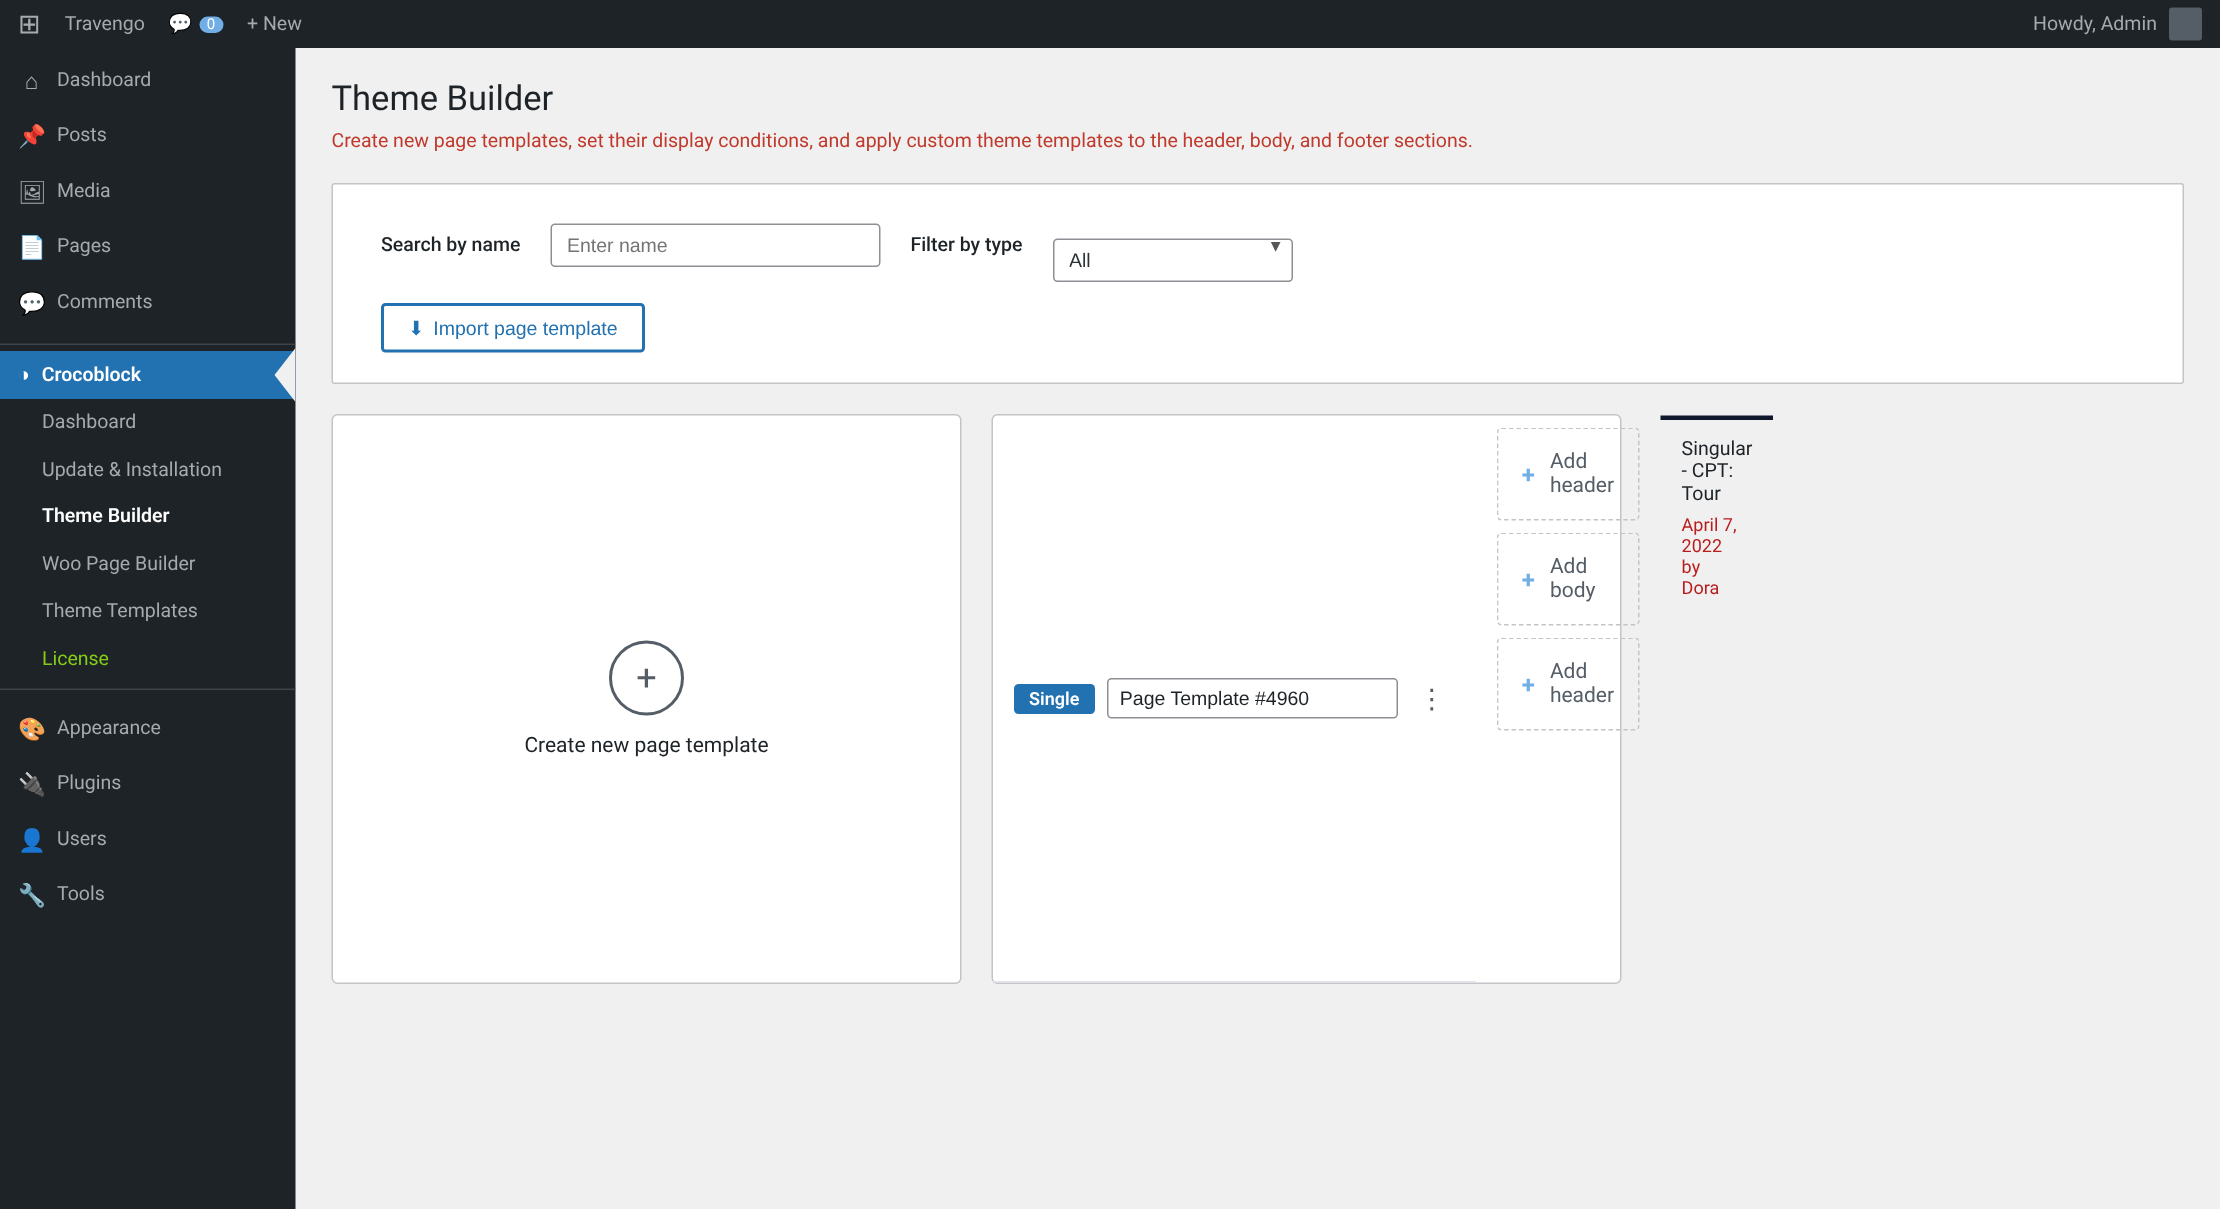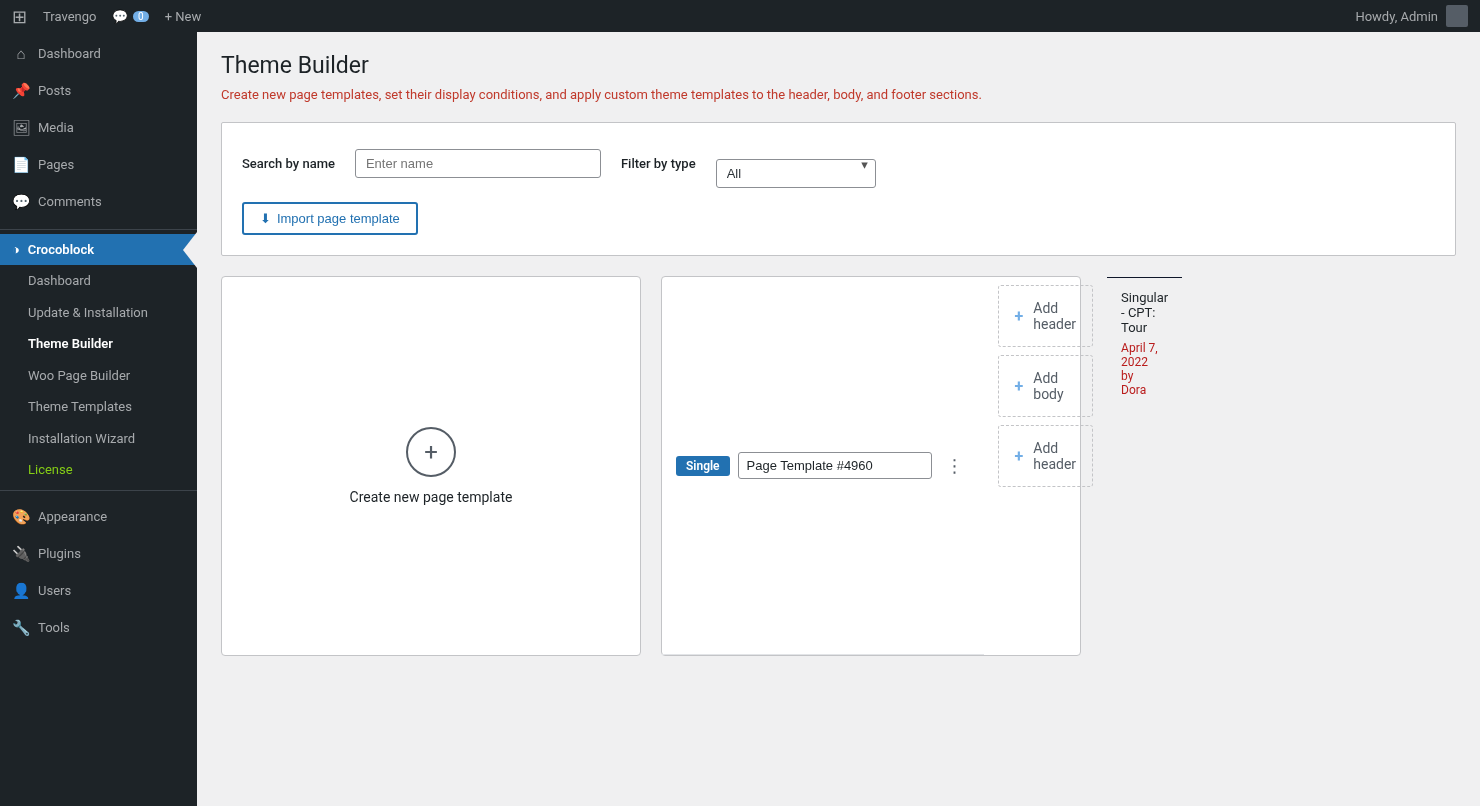--- a/index.html
+++ b/index.html
@@ -97,32 +97,32 @@
       color: #c0392b;
       font-size: 13px;
       margin-bottom: 20px;
     }
 
     
     .filter-bar {
       background: #fff;
       border: 1px solid #c3c4c7;
       border-radius: 2px;
-      padding: 16px 20px 20px;
+      padding: 16px 32px 20px;
       margin-bottom: 20px;
     }
     .filter-row { display: flex; align-items: center; gap: 20px; margin-bottom: 14px; flex-wrap: wrap; }
     .filter-label { color: #1d2327; font-size: 13px; font-weight: 500; white-space: nowrap; }
     .filter-input {
       border: 1px solid #8c8f94;
       border-radius: 3px;
       padding: 6px 10px;
       font-size: 13px;
       color: #2c3338;
-      width: 246px;
+      width: 220px;
       outline: none;
     }
     .filter-select {
       border: 1px solid #8c8f94;
       border-radius: 3px;
       padding: 6px 30px 6px 10px;
       font-size: 13px;
       color: #2c3338;
       background: #fff;
       appearance: none;
@@ -242,21 +242,21 @@
       border: 1.5px dashed #c3c4c7;
       border-radius: 3px;
       padding: 14px 16px;
       margin-bottom: 8px;
       cursor: pointer;
       color: #555d66;
       font-size: 14px;
     }
     .section-plus { font-size: 16px; font-weight: 700; color: #72aee6; }
 
-    .template-footer-info { padding: 12px 14px; border-top: 1px solid #0f172a; }
+    .template-footer-info { padding: 12px 14px; border-top: 3px solid #0f172a; }
     .template-condition { color: #1d2327; font-size: 13px; margin-bottom: 6px; }
     .template-meta { color: #b91c1c; font-size: 12px; }
     .template-meta span { margin-right: 4px; }
   </style>
 </head>
 <body>
 
 <div class="admin-bar">
   <span class="admin-bar-logo">⊞</span>
   <span class="admin-bar-item">Travengo</span>
@@ -304,21 +304,20 @@
       <span class="icon">◑</span>
       <span>Crocoblock</span>
       <div class="arrow"></div>
     </div>
     <div class="sidebar-sub">
       <div class="sidebar-sub-item">Dashboard</div>
       <div class="sidebar-sub-item">Update &amp; Installation</div>
       <div class="sidebar-sub-item active">Theme Builder</div>
       <div class="sidebar-sub-item">Woo Page Builder</div>
       <div class="sidebar-sub-item">Theme Templates</div>
-      <div class="sidebar-sub-item">Installation Wizard</div>
       <div class="sidebar-sub-item highlight">License</div>
     </div>
 
     <hr class="sidebar-divider">
 
     <div class="sidebar-section">
       <div class="sidebar-item">
         <span class="icon">🎨</span>
         <span>Appearance</span>
       </div>

